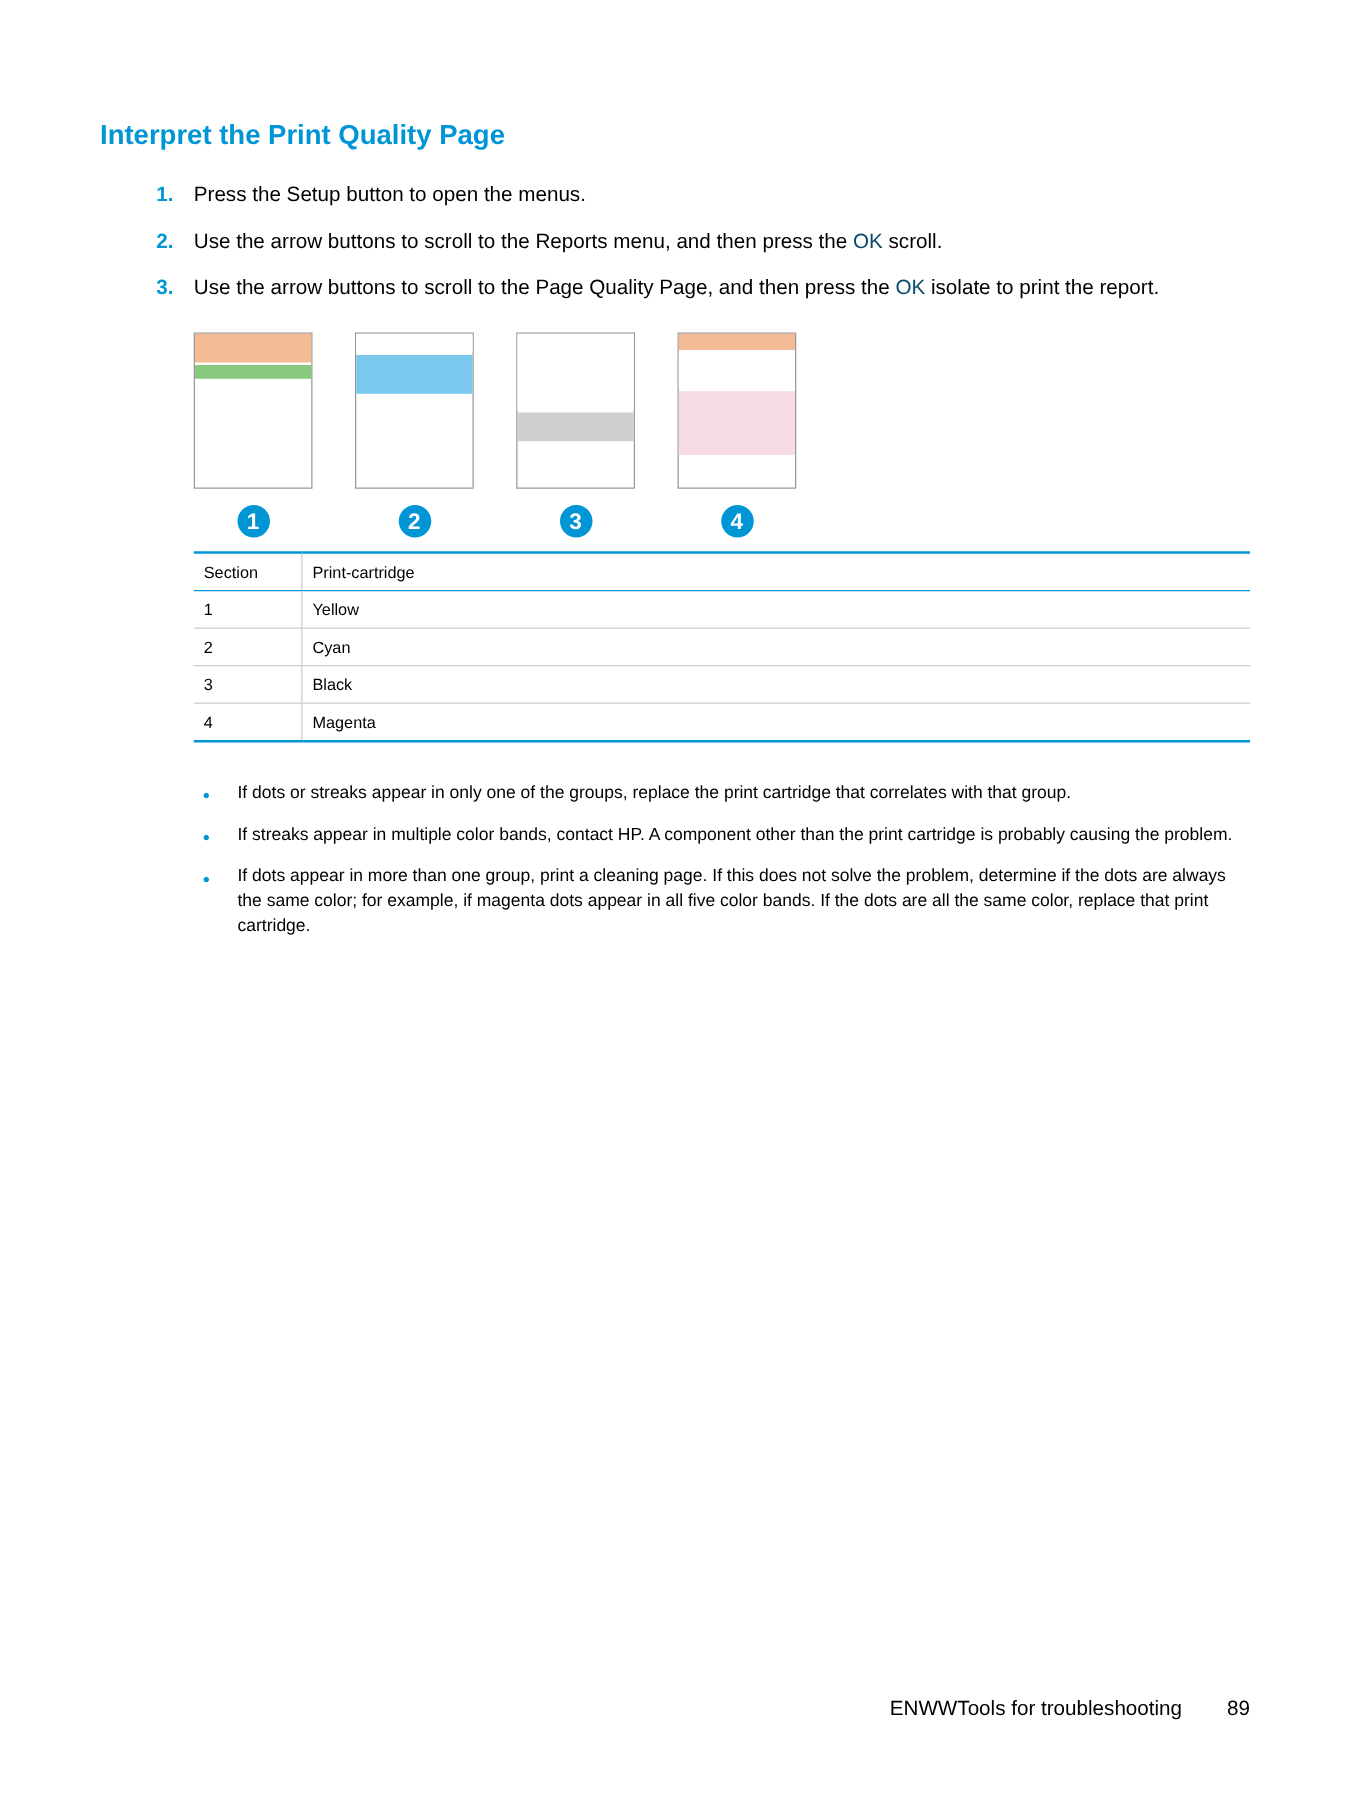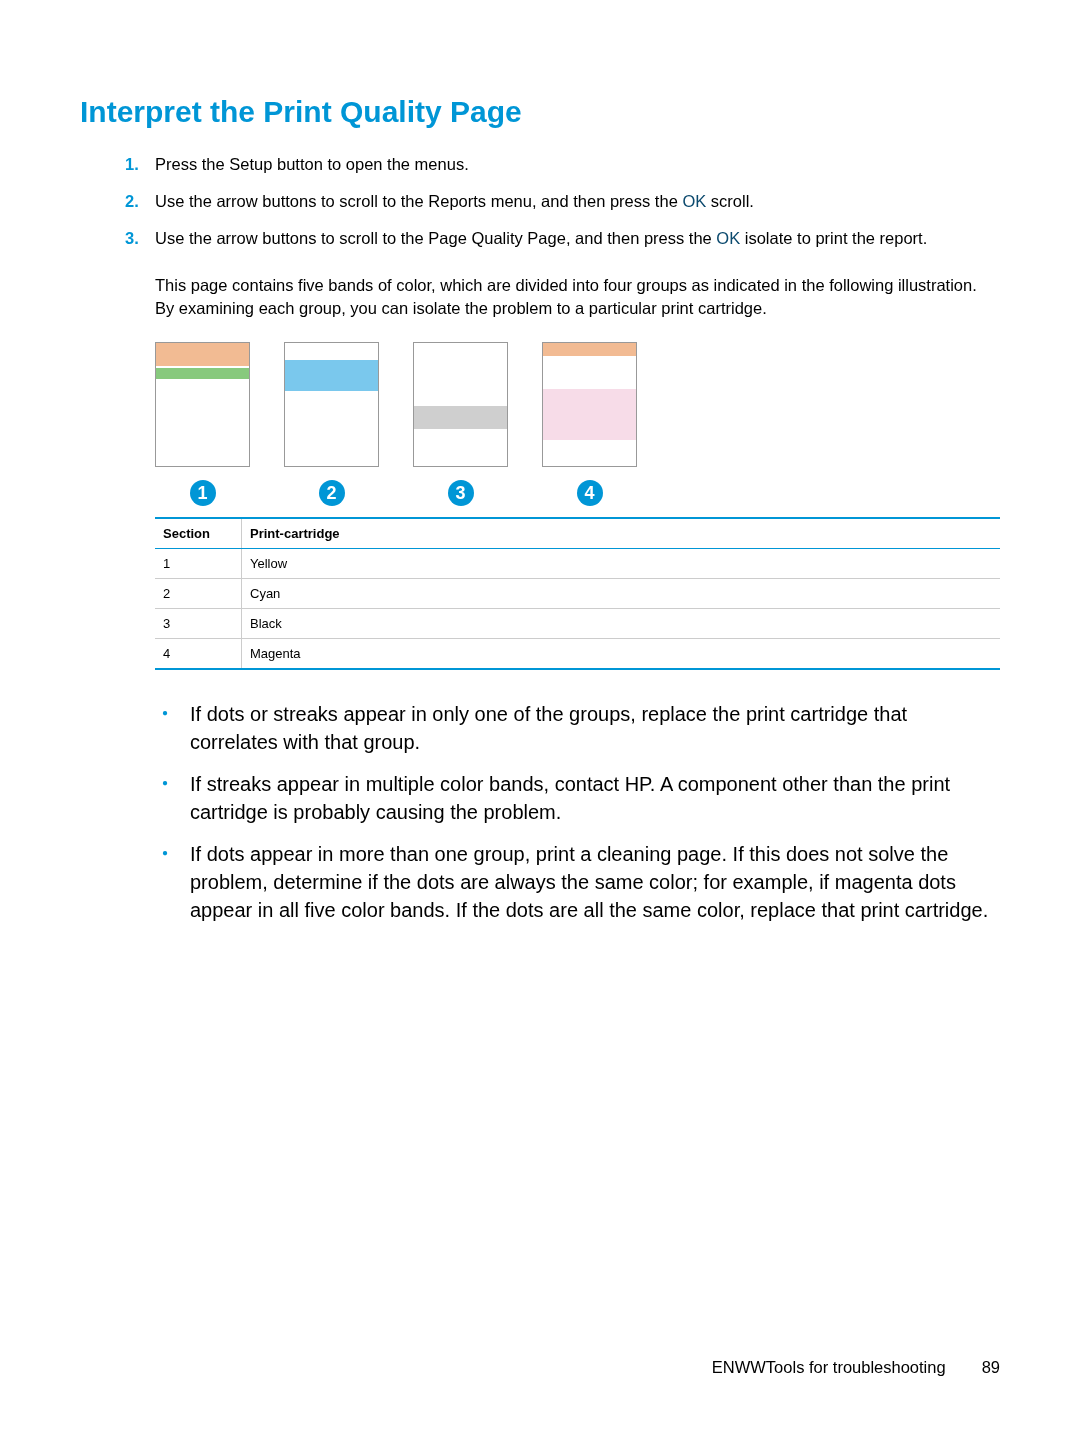--- a/index.html
+++ b/index.html
@@ -11,21 +11,21 @@
   }
   .page {
     width: 1080px;
     height: 1437px;
     position: relative;
     padding: 95px 80px 60px 80px;
     box-sizing: border-box;
   }
   h2.title {
     color: #0096d6;
-    font-size: 30px;
+    font-size: 22px;
     font-weight: bold;
     margin: 0 0 24px 0;
   }
   ol.steps {
     list-style: none;
     margin: 0 0 24px 0;
     padding: 0 0 0 75px;
   }
   ol.steps li {
     font-size: 16.5px;
@@ -101,41 +101,41 @@
     border-collapse: collapse;
     font-size: 13px;
     margin-left: 75px;
     width: calc(100% - 75px);
   }
   table.sections th {
     text-align: left;
     border-top: 2px solid #0096d6;
     border-bottom: 1px solid #0096d6;
     padding: 7px 8px;
-    font-weight: bold;
+    font-weight: normal;
   }
   table.sections td {
     border-bottom: 1px solid #ccc;
     padding: 7px 8px;
   }
   table.sections tr:last-child td {
     border-bottom: 2px solid #0096d6;
   }
   table.sections th:first-child, table.sections td:first-child {
     width: 70px;
     border-right: 1px solid #ccc;
   }
   
   ul.bullets {
     list-style: none;
     margin: 30px 0 0 0;
     padding-left: 110px;
   }
   ul.bullets li {
-    font-size: 20px;
+    font-size: 14px;
     line-height: 1.4;
     margin-bottom: 14px;
     position: relative;
   }
   ul.bullets li::before {
     content: "●";
     color: #0096d6;
     position: absolute;
     left: -28px;
     top: 0;
@@ -168,21 +168,20 @@
     <li>
       <span class="num">2.</span>
       <span>Use the arrow buttons to scroll to the </span><span class="bold">Reports</span><span> menu, and then press the </span><span class="ok">OK</span><span> scroll.</span>
     </li>
     <li>
       <span class="num">3.</span>
       <span>Use the arrow buttons to scroll to the </span><span class="bold">Page Quality Page</span><span>, and then press the </span><span class="ok">OK</span><span> isolate to print the report.</span>
     </li>
   </ol>
 
-  <p class="body">This page contains five bands of color, which are divided into four groups as indicated in the following illustration. By examining each group, you can isolate the problem to a particular print cartridge.</p>
 
   <div class="diagram">
     <div class="boxes" id="boxes">
         <div class="box">
           <div class="band" style="height: 22px; background: rgb(242, 187, 147);"></div>
           <div class="band" style="height: 10px; background: rgb(135, 201, 125);"></div>
         </div>
         <div class="box">
           <div class="band" style="height: 14px; background: rgb(255, 255, 255);"></div>
           <div class="band" style="height: 30px; background: rgb(122, 200, 237);"></div>

